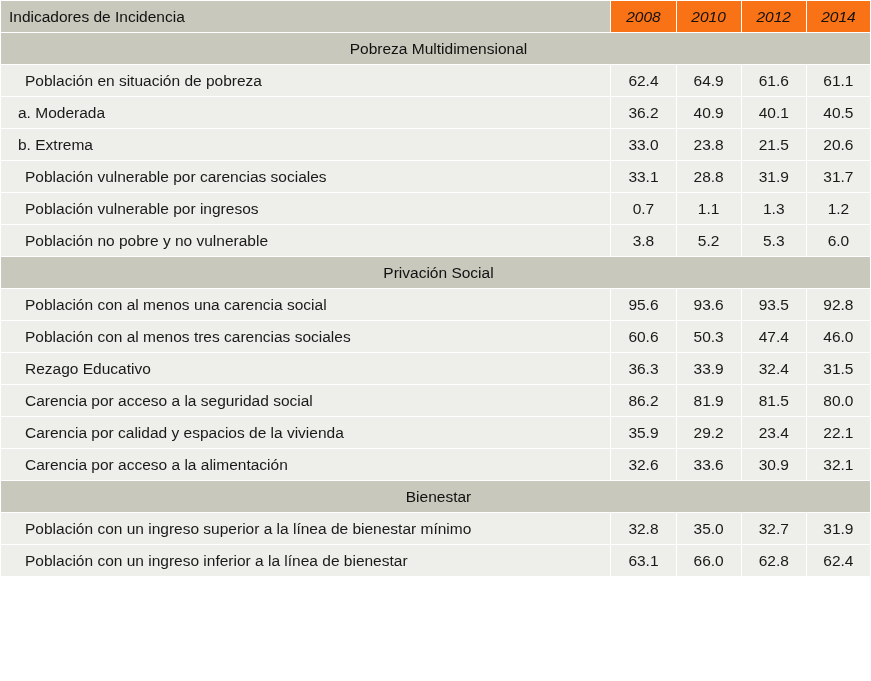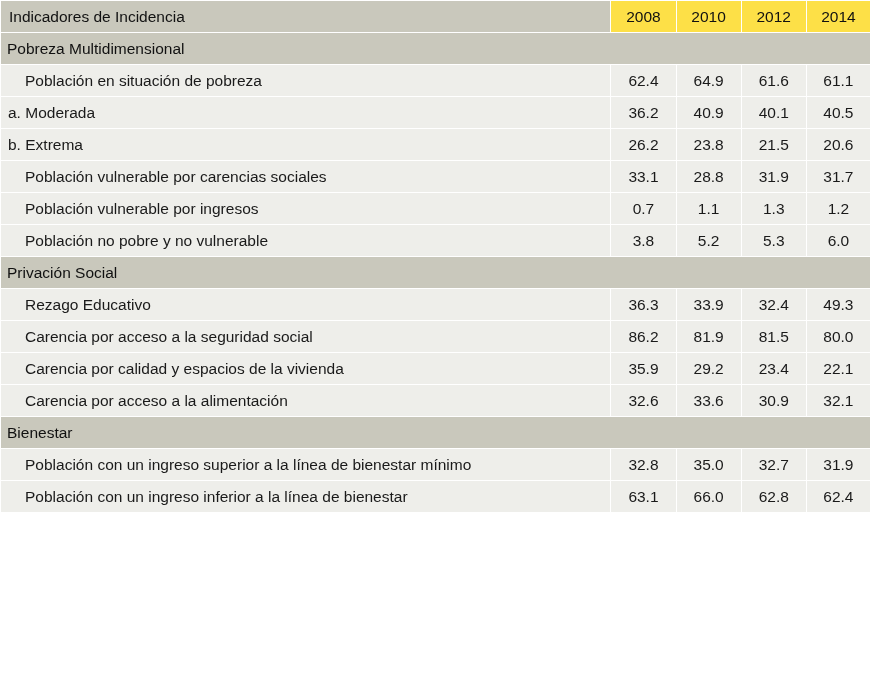--- a/index.html
+++ b/index.html
@@ -40,35 +40,37 @@
     padding: 0;
     height: 31px;
     vertical-align: middle;
   }
   td.label {
     text-align: left;
     padding-left: 24px;
     background: #eeeeea;
   }
   td.label.indent {
-    padding-left: 7px;
+    padding-left: 17px;
   }
   td.value {
     text-align: center;
     background: #eeeeea;
   }
   tr.header-row td.label {
     background: #c9c8bc;
     padding-left: 8px;
   }
   tr.header-row td.value {
-    background: #fde047;
+    background: #f97316;
+    font-style: italic;
   }
   tr.section-row td {
     background: #c9c8bc;
+    text-align: center;
     color: #111;
     padding-left: 6px;
   }
   tr.data-row td {
     background: #eeeeea;
   }
 </style>
 </head>
 <body>
 
@@ -102,21 +104,21 @@
         </tr>
         <tr class="data-row">
           <td class="label indent">a. Moderada</td>
           <td class="value">36.2</td>
           <td class="value">40.9</td>
           <td class="value">40.1</td>
           <td class="value">40.5</td>
         </tr>
         <tr class="data-row">
           <td class="label indent">b. Extrema</td>
-          <td class="value">26.2</td>
+          <td class="value">33.0</td>
           <td class="value">23.8</td>
           <td class="value">21.5</td>
           <td class="value">20.6</td>
         </tr>
         <tr class="data-row">
           <td class="label">Población vulnerable por carencias sociales</td>
           <td class="value">33.1</td>
           <td class="value">28.8</td>
           <td class="value">31.9</td>
           <td class="value">31.7</td>
@@ -132,25 +134,39 @@
           <td class="label">Población no pobre y no vulnerable</td>
           <td class="value">3.8</td>
           <td class="value">5.2</td>
           <td class="value">5.3</td>
           <td class="value">6.0</td>
         </tr>
         <tr class="section-row">
           <td colspan="5">Privación Social</td>
         </tr>
         <tr class="data-row">
+          <td class="label">Población con al menos una carencia social</td>
+          <td class="value">95.6</td>
+          <td class="value">93.6</td>
+          <td class="value">93.5</td>
+          <td class="value">92.8</td>
+        </tr>
+        <tr class="data-row">
+          <td class="label">Población con al menos tres carencias sociales</td>
+          <td class="value">60.6</td>
+          <td class="value">50.3</td>
+          <td class="value">47.4</td>
+          <td class="value">46.0</td>
+        </tr>
+        <tr class="data-row">
           <td class="label">Rezago Educativo</td>
           <td class="value">36.3</td>
           <td class="value">33.9</td>
           <td class="value">32.4</td>
-          <td class="value">49.3</td>
+          <td class="value">31.5</td>
         </tr>
         <tr class="data-row">
           <td class="label">Carencia por acceso a la seguridad social</td>
           <td class="value">86.2</td>
           <td class="value">81.9</td>
           <td class="value">81.5</td>
           <td class="value">80.0</td>
         </tr>
         <tr class="data-row">
           <td class="label">Carencia por calidad y espacios de la vivienda</td>

